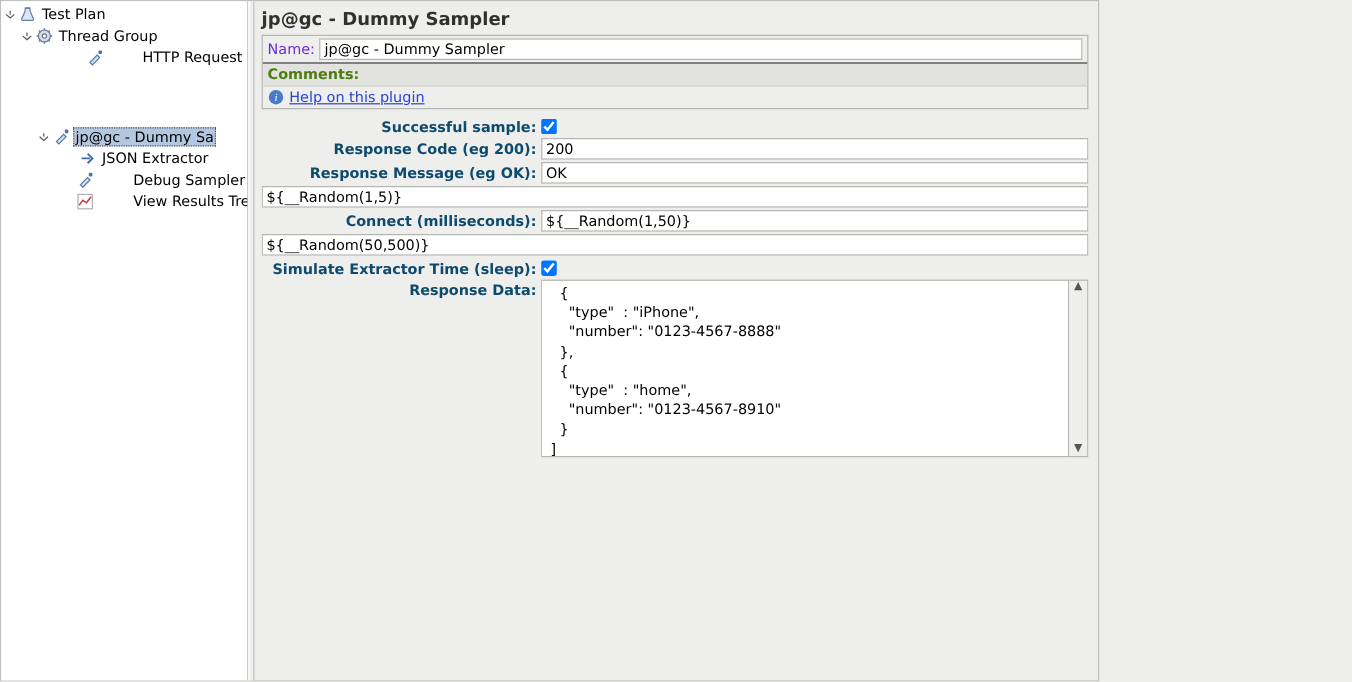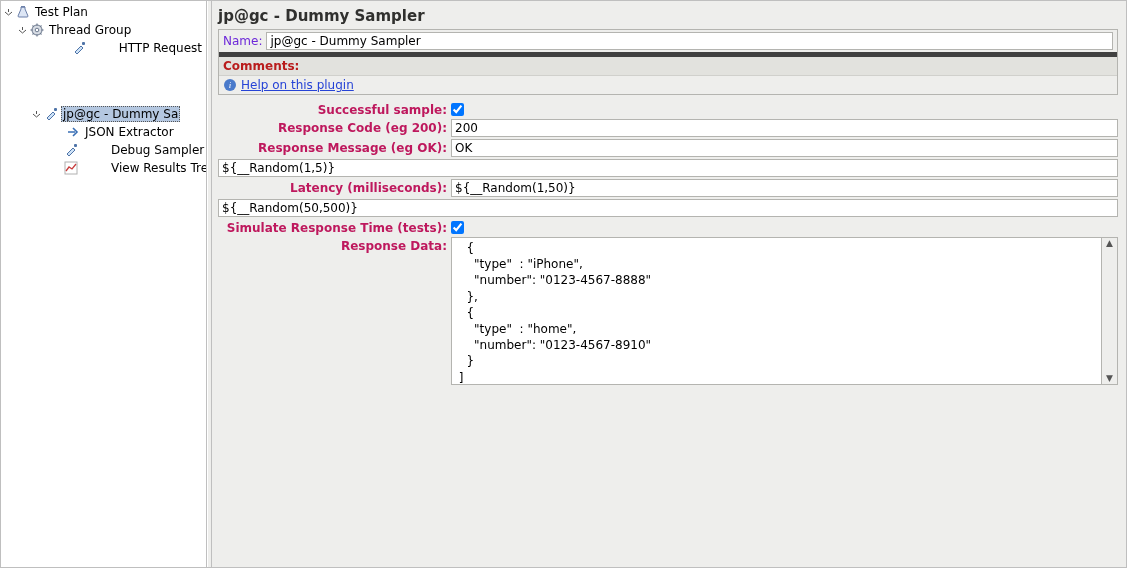--- a/index.html
+++ b/index.html
@@ -6,21 +6,21 @@
   html, body {
     margin: 0; padding: 0;
     font-family: "DejaVu Sans", Arial, sans-serif;
     font-size: 12px;
     color: #000;
     background: #eeeeec;
     height: 100%;
   }
   .app {
     display: flex;
-    width: 1127px;
+    width: 916px;
     height: 568px;
     background: #eeeeec;
     border: 1px solid #bfbfbf;
   }
   
   .tree-pane {
     width: 206px;
     flex: 0 0 206px;
     background: #fff;
     border-right: 1px solid #bfbfbf;
@@ -103,25 +103,25 @@
   .header-row input[type=text] {
     flex: 1;
     height: 18px;
     padding: 0 3px;
     border: 1px solid #b4b4b0;
     background: #fff;
     font: inherit;
   }
   .comments-bar {
     background: #e2e2de;
-    border-top: 5px solid #404040;
+    border-top: 1px solid #404040;
     border-bottom: 1px solid #d0d0cc;
     padding: 2px 4px;
     font-weight: bold;
-    color: #b91c1c;
+    color: #4d7c0f;
   }
   .help-row {
     display: flex; align-items: center;
     padding: 2px 4px;
     gap: 4px;
   }
   .help-row a {
     color: #2643d6;
     text-decoration: underline;
   }
@@ -138,21 +138,21 @@
   }
   .form-row {
     display: flex;
     align-items: flex-start;
     margin-bottom: 2px;
   }
   .form-row .flabel {
     width: 233px;
     text-align: right;
     font-weight: bold;
-    color: #be185d;
+    color: #0c4a6e;
     padding-right: 4px;
     padding-top: 2px;
     white-space: nowrap;
   }
   .form-row .fcontrol {
     flex: 1;
     display: flex;
   }
   .form-row input[type=text] {
     flex: 1;
@@ -346,34 +346,34 @@
           </div>
       </div>
 
       <div class="form-row">
         <div class="fcontrol">
             <input type="text" value="${__Random(1,5)}" style="">
           </div>
       </div>
 
       <div class="form-row">
-        <div class="flabel">Latency (milliseconds):</div>
+        <div class="flabel">Connect (milliseconds):</div>
         <div class="fcontrol">
             <input type="text" value="${__Random(1,50)}" style="">
           </div>
       </div>
 
       <div class="form-row">
         <div class="fcontrol">
             <input type="text" value="${__Random(50,500)}" style="">
           </div>
       </div>
 
       <div class="form-row">
-        <div class="flabel">Simulate Response Time (tests):</div>
+        <div class="flabel">Simulate Extractor Time (sleep):</div>
         <div class="fcontrol">
             <input type="checkbox" checked="" style="">
           </div>
       </div>
 
 
       <div class="form-row">
         <div class="flabel">Response Data:</div>
         <div class="fcontrol ta-wrap">
           <textarea class="ta-response" style="">   {

